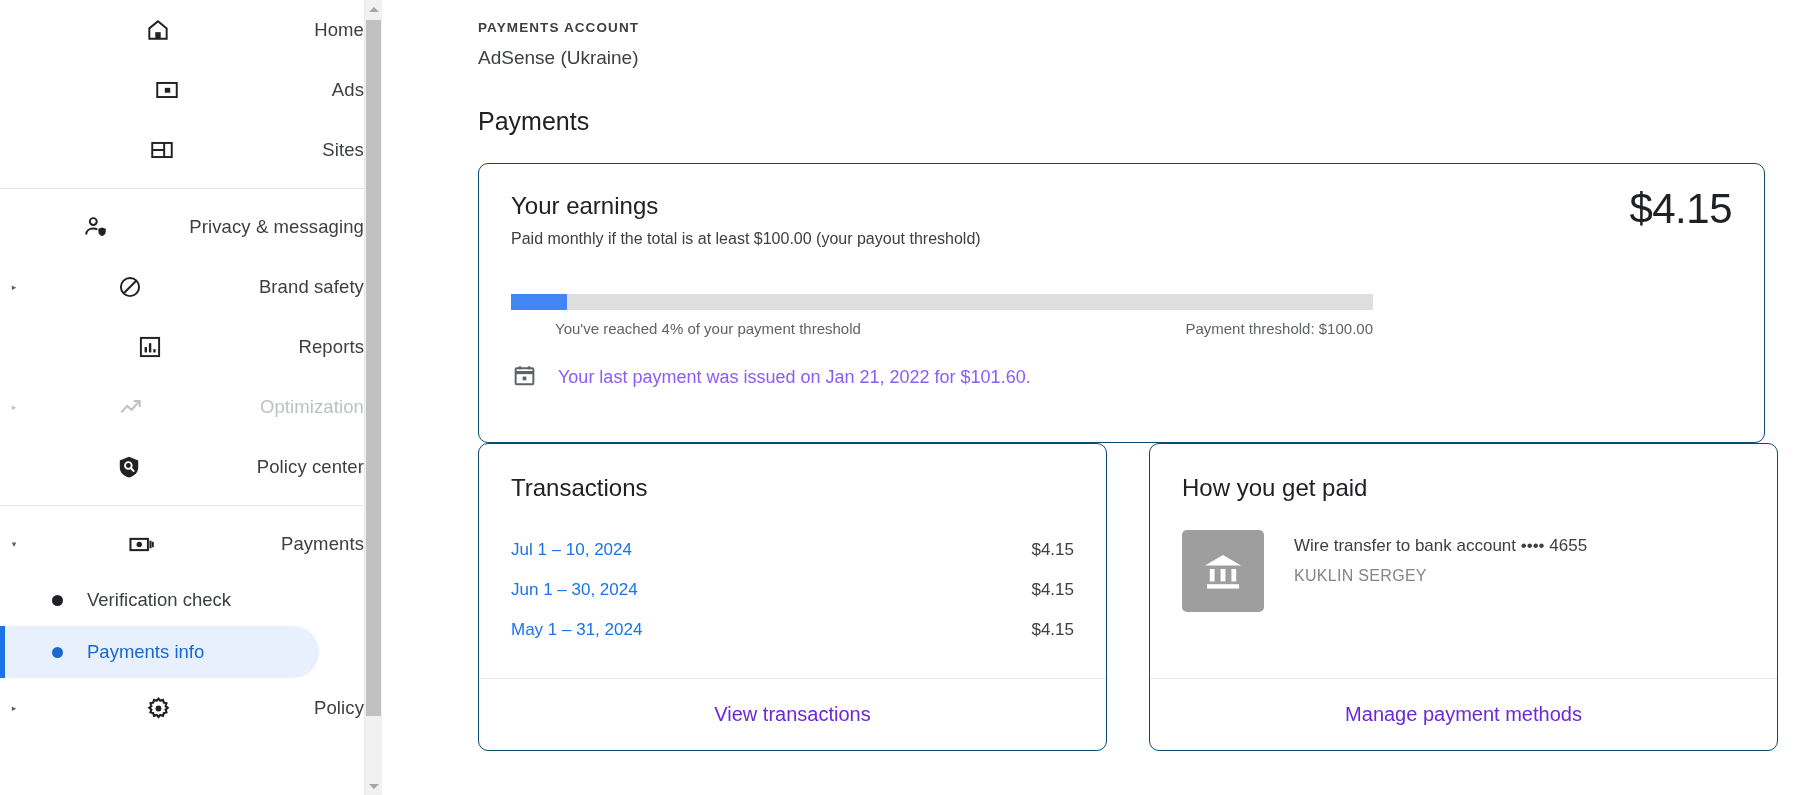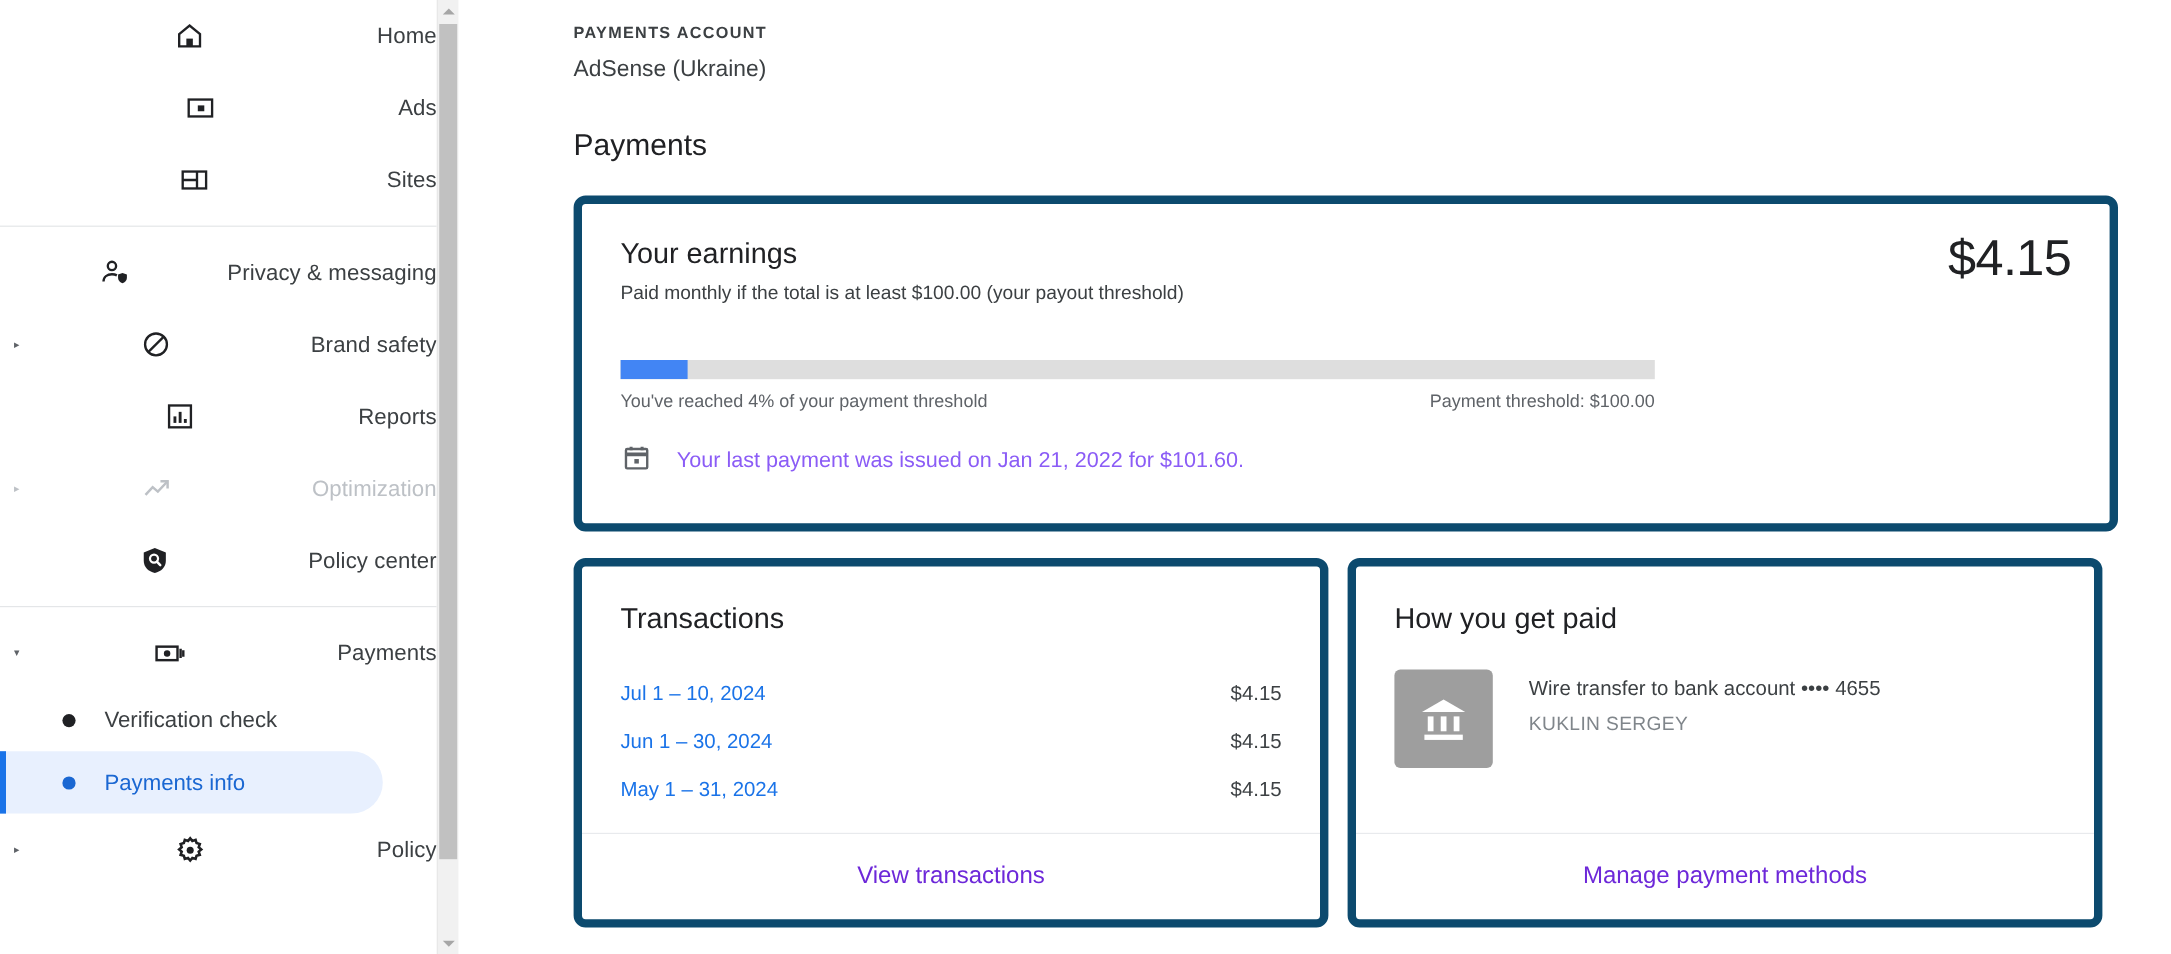--- a/index.html
+++ b/index.html
@@ -162,21 +162,21 @@
   }
   .page-title {
     margin-top: 38px;
     font-size: 25px;
     color: #202124;
     font-weight: 400;
   }
 
   .card {
     background: #fff;
-    border: 7px solid #0c4a6e;
+    border: 1px solid #0c4a6e;
     border-radius: 10px;
   }
 
   
   .earn-card {
     margin-top: 27px;
     width: 1287px;
     padding: 28px 32px 0 32px;
     position: relative;
     height: 280px;
@@ -215,40 +215,40 @@
   .progress-fill {
     height: 16px;
     background: #4285f4;
   }
   .progress-legend {
     display: flex;
     justify-content: space-between;
     margin-top: 10px;
     font-size: 15px;
     color: #5f6368;
+    margin-left: 44px;
   }
   .last-payment {
     margin-top: 25px;
     display: flex;
     align-items: flex-end;
     font-size: 18px;
     color: #8b5cf6;
   }
   .cal-icon {
     width: 26px; height: 26px;
     color: #5f6368;
     margin-right: 21px;
     display: flex; align-items: center; justify-content: center;
   }
 
   
   .cards-row {
-    margin-top: 22px;
-    display: flex;
-    gap: 16px;
+    display: flex;
+    gap: 42px;
   }
   .col-card {
     width: 629px;
     height: 308px;
     display: flex;
     flex-direction: column;
     overflow: hidden;
     position: relative;
   }
   .col-card .body { padding: 30px 32px 0 32px; flex: 1; }

